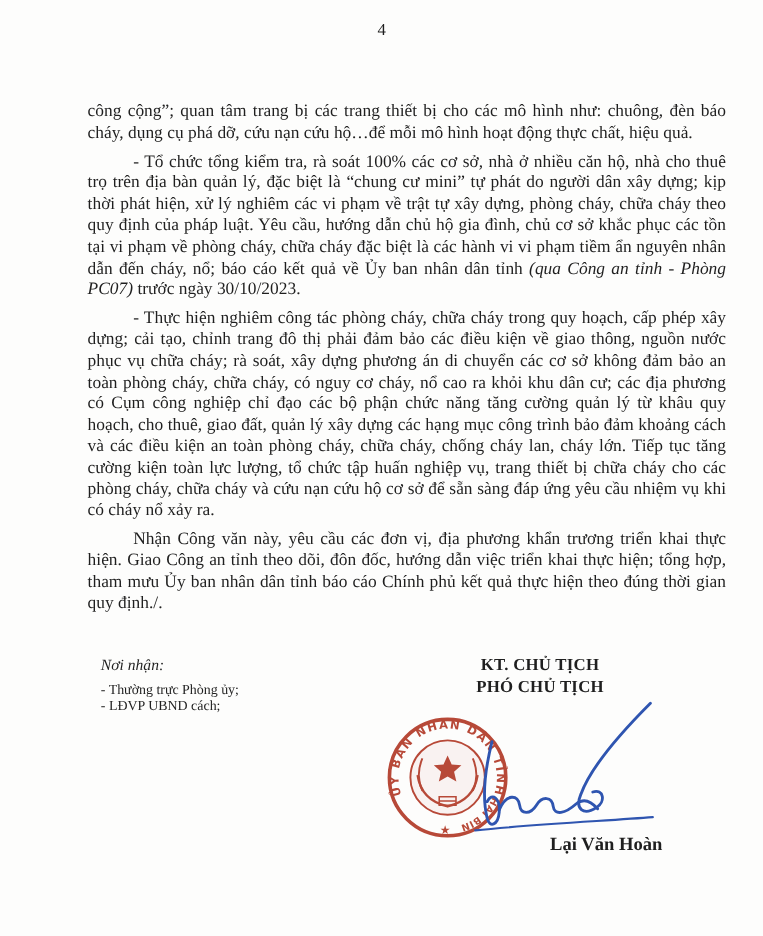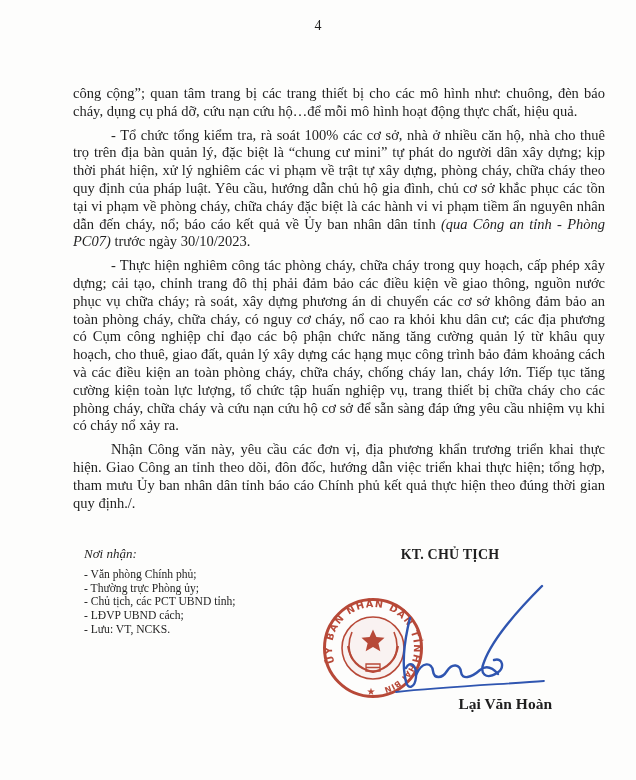--- a/index.html
+++ b/index.html
@@ -61,29 +61,27 @@
 
   <div class="body-text">
     <p class="no-indent"><span>công cộng”; quan tâm trang bị các trang thiết bị cho các mô hình như: chuông, đèn báo cháy, dụng cụ phá dỡ, cứu nạn cứu hộ…để mỗi mô hình hoạt động thực chất, hiệu quả.</span></p>
     <p><span>- Tổ chức tổng kiểm tra, rà soát 100% các cơ sở, nhà ở nhiều căn hộ, nhà cho thuê trọ trên địa bàn quản lý, đặc biệt là “chung cư mini” tự phát do người dân xây dựng; kịp thời phát hiện, xử lý nghiêm các vi phạm về trật tự xây dựng, phòng cháy, chữa cháy theo quy định của pháp luật. Yêu cầu, hướng dẫn chủ hộ gia đình, chủ cơ sở khắc phục các tồn tại vi phạm về phòng cháy, chữa cháy đặc biệt là các hành vi vi phạm tiềm ẩn nguyên nhân dẫn đến cháy, nổ; báo cáo kết quả về Ủy ban nhân dân tỉnh </span><span class="it">(qua Công an tỉnh - Phòng PC07)</span><span> trước </span><span class="bd">ngày 30/10/2023</span><span>.</span></p>
     <p><span>- Thực hiện nghiêm công tác phòng cháy, chữa cháy trong quy hoạch, cấp phép xây dựng; cải tạo, chỉnh trang đô thị phải đảm bảo các điều kiện về giao thông, nguồn nước phục vụ chữa cháy; rà soát, xây dựng phương án di chuyển các cơ sở không đảm bảo an toàn phòng cháy, chữa cháy, có nguy cơ cháy, nổ cao ra khỏi khu dân cư; các địa phương có Cụm công nghiệp chỉ đạo các bộ phận chức năng tăng cường quản lý từ khâu quy hoạch, cho thuê, giao đất, quản lý xây dựng các hạng mục công trình bảo đảm khoảng cách và các điều kiện an toàn phòng cháy, chữa cháy, chống cháy lan, cháy lớn. Tiếp tục tăng cường kiện toàn lực lượng, tổ chức tập huấn nghiệp vụ, trang thiết bị chữa cháy cho các phòng cháy, chữa cháy và cứu nạn cứu hộ cơ sở để sẵn sàng đáp ứng yêu cầu nhiệm vụ khi có cháy nổ xảy ra.</span></p>
     <p><span>Nhận Công văn này, yêu cầu các đơn vị, địa phương khẩn trương triển khai thực hiện. Giao Công an tỉnh theo dõi, đôn đốc, hướng dẫn việc triển khai thực hiện; tổng hợp, tham mưu Ủy ban nhân dân tỉnh báo cáo Chính phủ kết quả thực hiện theo đúng thời gian quy định./.</span></p>
   </div>
 
   <div class="recipients">
     <div class="recipients-heading">Nơi nhận:</div>
-    <div class="item">- Văn phòng Chính phủ;</div>
     <div class="item">- Thường trực Phòng ủy;</div>
-    <div class="item">- Chủ tịch, các PCT UBND tỉnh;</div>
     <div class="item">- LĐVP UBND cách;</div>
-    <div class="item">- Lưu: VT, NCKS.</div>
   </div>
 
   <div class="sign-block">
     <div>KT. CHỦ TỊCH</div>
+    <div>PHÓ CHỦ TỊCH</div>
   </div>
 
   <svg class="seal" viewBox="0 0 104 104">
     <defs>
       <path id="arcTop" d="M14.8,69.3 A41,41 0 1 1 89.2,69.3" fill="none"></path>
       <path id="arcRight" d="M90.5,66 A41,41 0 0 1 59.1,92.4" fill="none"></path>
     </defs>
     <circle cx="52" cy="52" r="48.5" fill="none" stroke="var(--seal-red,#b23a28)" stroke-width="3"></circle>
     <circle cx="52" cy="52" r="31" fill="rgba(178,58,40,0.06)" stroke="var(--seal-red,#b23a28)" stroke-width="1.6"></circle>
     <text font-size="9.6" letter-spacing="1.3" fill="var(--seal-red,#b23a28)"><textPath href="#arcTop" startOffset="50%" text-anchor="middle">ỦY BAN NHÂN DÂN TỈNH</textPath></text>

